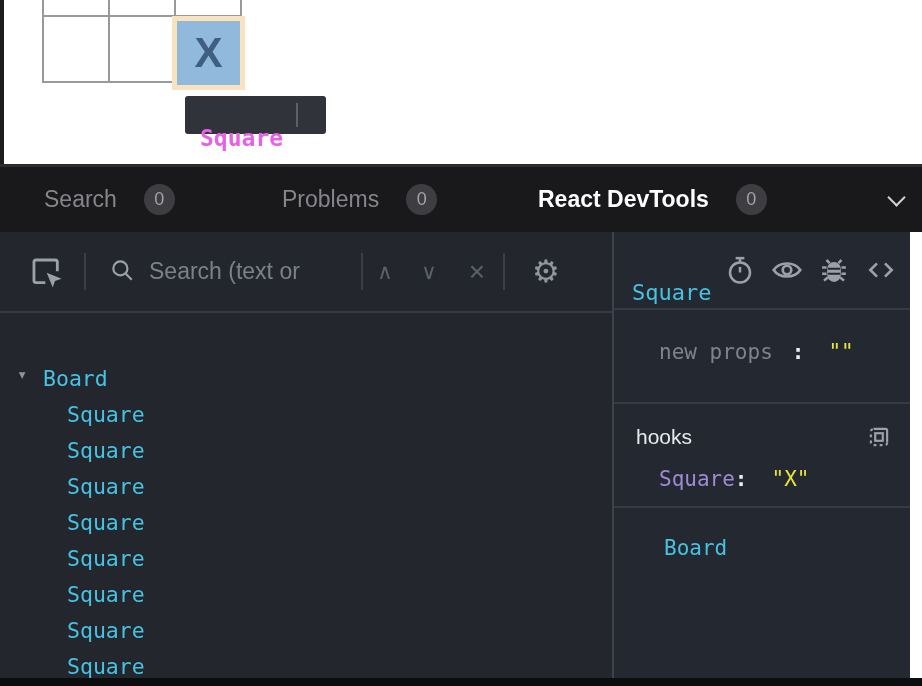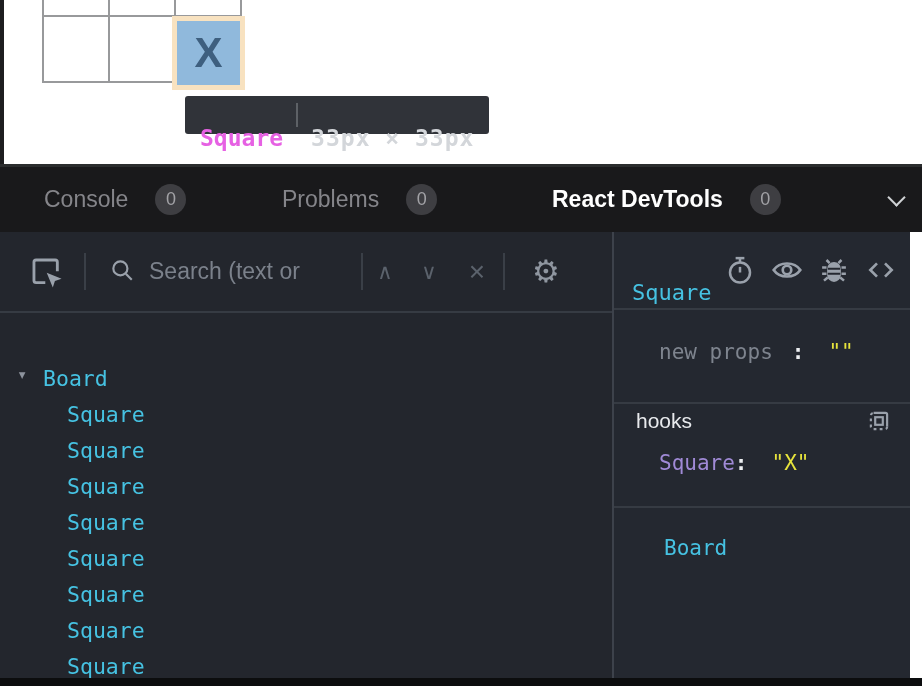--- a/index.html
+++ b/index.html
@@ -40,21 +40,21 @@
   }
   .tab { position:absolute; top:0; height:65px; display:flex; align-items:center; gap:27px; cursor:default; }
   .tab-label { font-size:23px; color:#85858a; }
   .tab.active .tab-label { color:#ffffff; font-weight:bold; }
   .badge {
     width:31px; height:31px; border-radius:50%; background:#3e3e42;
     color:#a2a2a6; font-size:18px; display:flex; align-items:center; justify-content:center;
   }
   #tab-console { left:44px; }
   #tab-problems { left:282px; }
-  #tab-react-devtools { left:552px;align-items:center; }
+  #tab-react-devtools { left:538px;align-items:center; }
   #tabbar-collapse { position:absolute; right:18px; top:24px; width:15px; height:15px; }
   #tabbar-collapse::before {
     content:""; position:absolute; left:1px; top:0px; width:11px; height:11px;
     border-right:2.5px solid #cfd2d5; border-bottom:2.5px solid #cfd2d5; transform:rotate(45deg);
   }
 
   
   #devtools { position:absolute; left:0; top:232px; width:910px; height:446px; display:flex; background:#23262d; }
   #left-pane { width:614px; border-right:2px solid #3d424b; display:flex; flex-direction:column; }
   #right-pane { flex:1; background:#242830; display:flex; flex-direction:column; }
@@ -81,21 +81,21 @@
   .tree-row.depth-1 { padding-left:67px; }
   .tree-row.selected { background:#0781a8; color:#ffffff; }
 
   
   #rp-header { height:78px; border-bottom:2px solid #363b43; display:flex; align-items:center; flex:none; }
   #rp-title { color:#46c2e2; font-size:22px; margin-left:18px; }
   #rp-icons { margin-left:auto; margin-right:12px; display:flex; align-items:center; gap:13px; }
   .icon-btn { width:34px; height:34px; display:flex; align-items:center; justify-content:center; }
   .section { border-bottom:2px solid #363b43; }
   #section-props { height:94px; padding-top:17px; }
-  #section-hooks { height:104px; }
+  #section-hooks { height:104px; padding-top:16px; }
   #section-rendered { flex:1; padding-top:16px; border-bottom:none; }
   .section-title-row { display:flex; align-items:center; }
   .section-title { color:#e8eaed; font-size:21px; padding-left:22px; }
   #hooks-parse-button { margin-left:auto; margin-right:14px; }
   .kv-row { margin-top:13px; padding-left:45px; font-size:21px; display:flex; align-items:baseline; }
   .kv-key-props { color:#7e848e; }
   .kv-colon-props { color:#eceef1; font-weight:bold; margin-left:19px; }
   .kv-key-hooks { color:#a08ad6; }
   .kv-colon-hooks { color:#eceef1; font-weight:bold; }
   .kv-value { color:#e7e43c; margin-left:24px; }
@@ -127,28 +127,27 @@
     </tbody>
       </table>
     <div id="cell-highlight">
       <div id="cell-highlight-inner">
         <span id="x-mark">X</span>
       </div>
     </div>
     <div id="inspect-tooltip">
       <span id="tooltip-name" class="mono">Square</span>
       <span class="tooltip-divider"></span>
-      <span id="tooltip-dims" class="mono">33px × 33px</span>
     </div>
     <div id="viewport-left-border"></div>
   </div>
 
   <div id="tab-bar">
     <div class="tab" id="tab-console">
-      <span class="tab-label">Console</span>
+      <span class="tab-label">Search</span>
       <span class="badge">0</span>
     </div>
     <div class="tab" id="tab-problems">
       <span class="tab-label">Problems</span>
       <span class="badge">0</span>
     </div>
     <div class="tab active" id="tab-react-devtools">
       <span class="tab-label">React DevTools</span>
       <span class="badge">0</span>
     </div>

